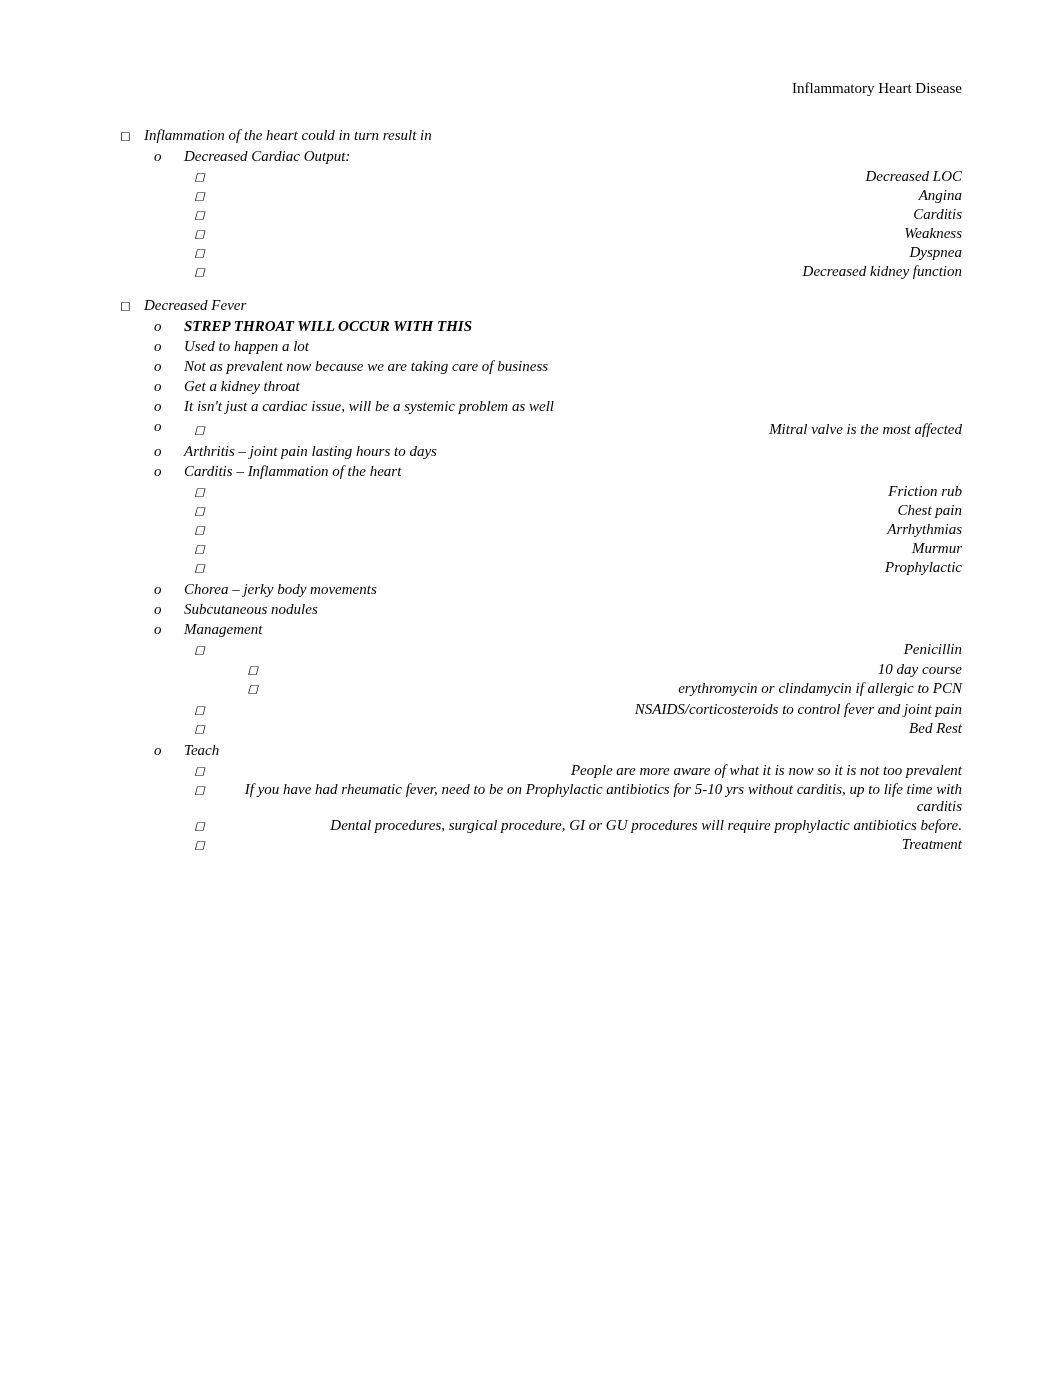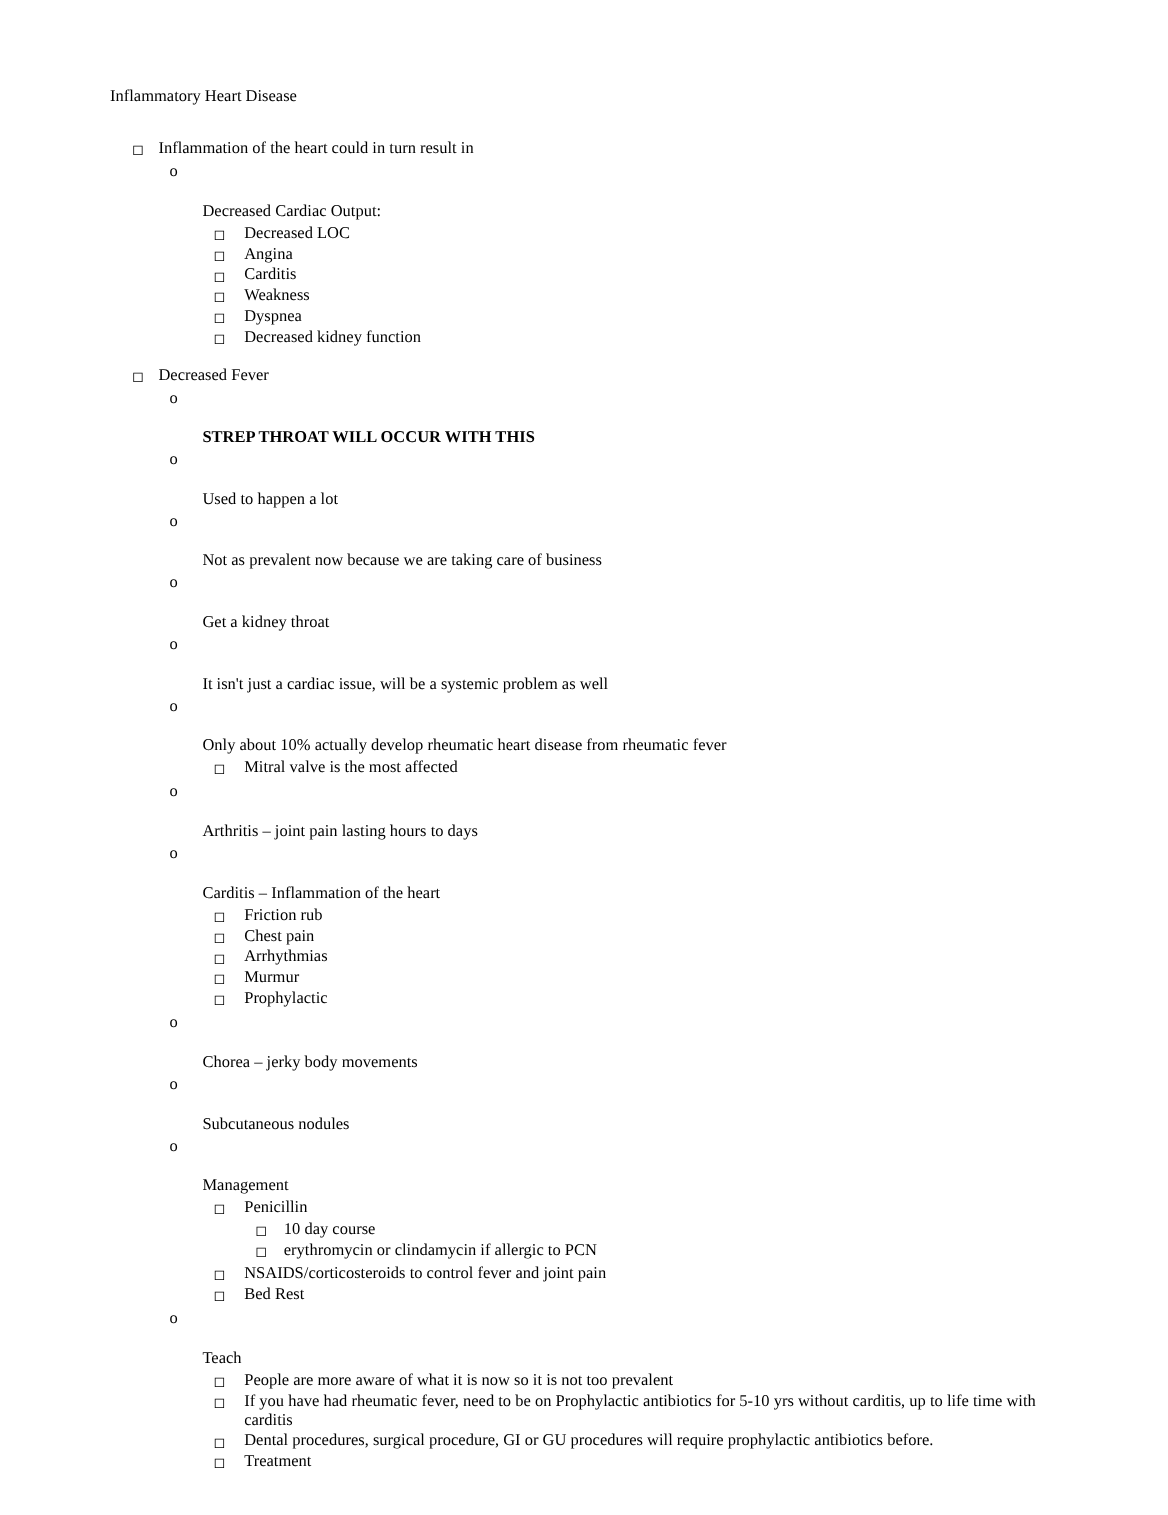--- a/index.html
+++ b/index.html
@@ -12,21 +12,21 @@
       background: #ffffff;
       font-family: "Times New Roman", Times, serif;
       font-size: 15px;
       color: #000000;
       width: 1062px;
       min-height: 1377px;
       padding: 80px 100px;
     }
 
     .page-header {
-      text-align: left;
+      text-align: right;
       margin-bottom: 30px;
     }
 
     .page-header .title {
       font-size: 15px;
       font-weight: normal;
     }
 
     .content {
       margin-top: 20px;
@@ -42,20 +42,21 @@
 
     .l1-bullet {
       width: 24px;
       flex-shrink: 0;
       font-size: 13px;
       margin-top: 1px;
     }
 
     .l1-content {
       flex: 1;
+      font-style: italic;
     }
 
     
     .l2-list {
       margin-top: 4px;
       padding-left: 10px;
     }
 
     .l2-item {
       display: flex;
@@ -64,21 +65,20 @@
     }
 
     .l2-bullet {
       width: 30px;
       flex-shrink: 0;
       font-size: 15px;
     }
 
     .l2-content {
       flex: 1;
-      margin-top: 36px;
     }
 
     
     .l3-list {
       margin-top: 3px;
       padding-left: 10px;
     }
 
     .l3-item {
       display: flex;
@@ -88,20 +88,21 @@
 
     .l3-bullet {
       width: 28px;
       flex-shrink: 0;
       font-size: 13px;
       margin-top: 1px;
     }
 
     .l3-content {
       flex: 1;
+      text-align: right;
     }
 
     
     .l4-list {
       margin-top: 3px;
       padding-left: 10px;
     }
 
     .l4-item {
       display: flex;
@@ -226,21 +227,20 @@
           <div class="l2-item">
         <span class="l2-bullet">o</span>
         <div class="l2-content">
           <span class="">It isn't just a cardiac issue, will be a systemic problem as well</span>
           
         </div>
       </div>
           <div class="l2-item">
         <span class="l2-bullet">o</span>
         <div class="l2-content">
-          <span class="">Only about 10% actually develop rheumatic heart disease from rheumatic fever</span>
           <div class="l3-list">
                 <div class="l3-item">
         <span class="l3-bullet">◻</span>
         <div class="l3-content">
           Mitral valve is the most affected
           
         </div>
       </div>
               </div>
         </div>

